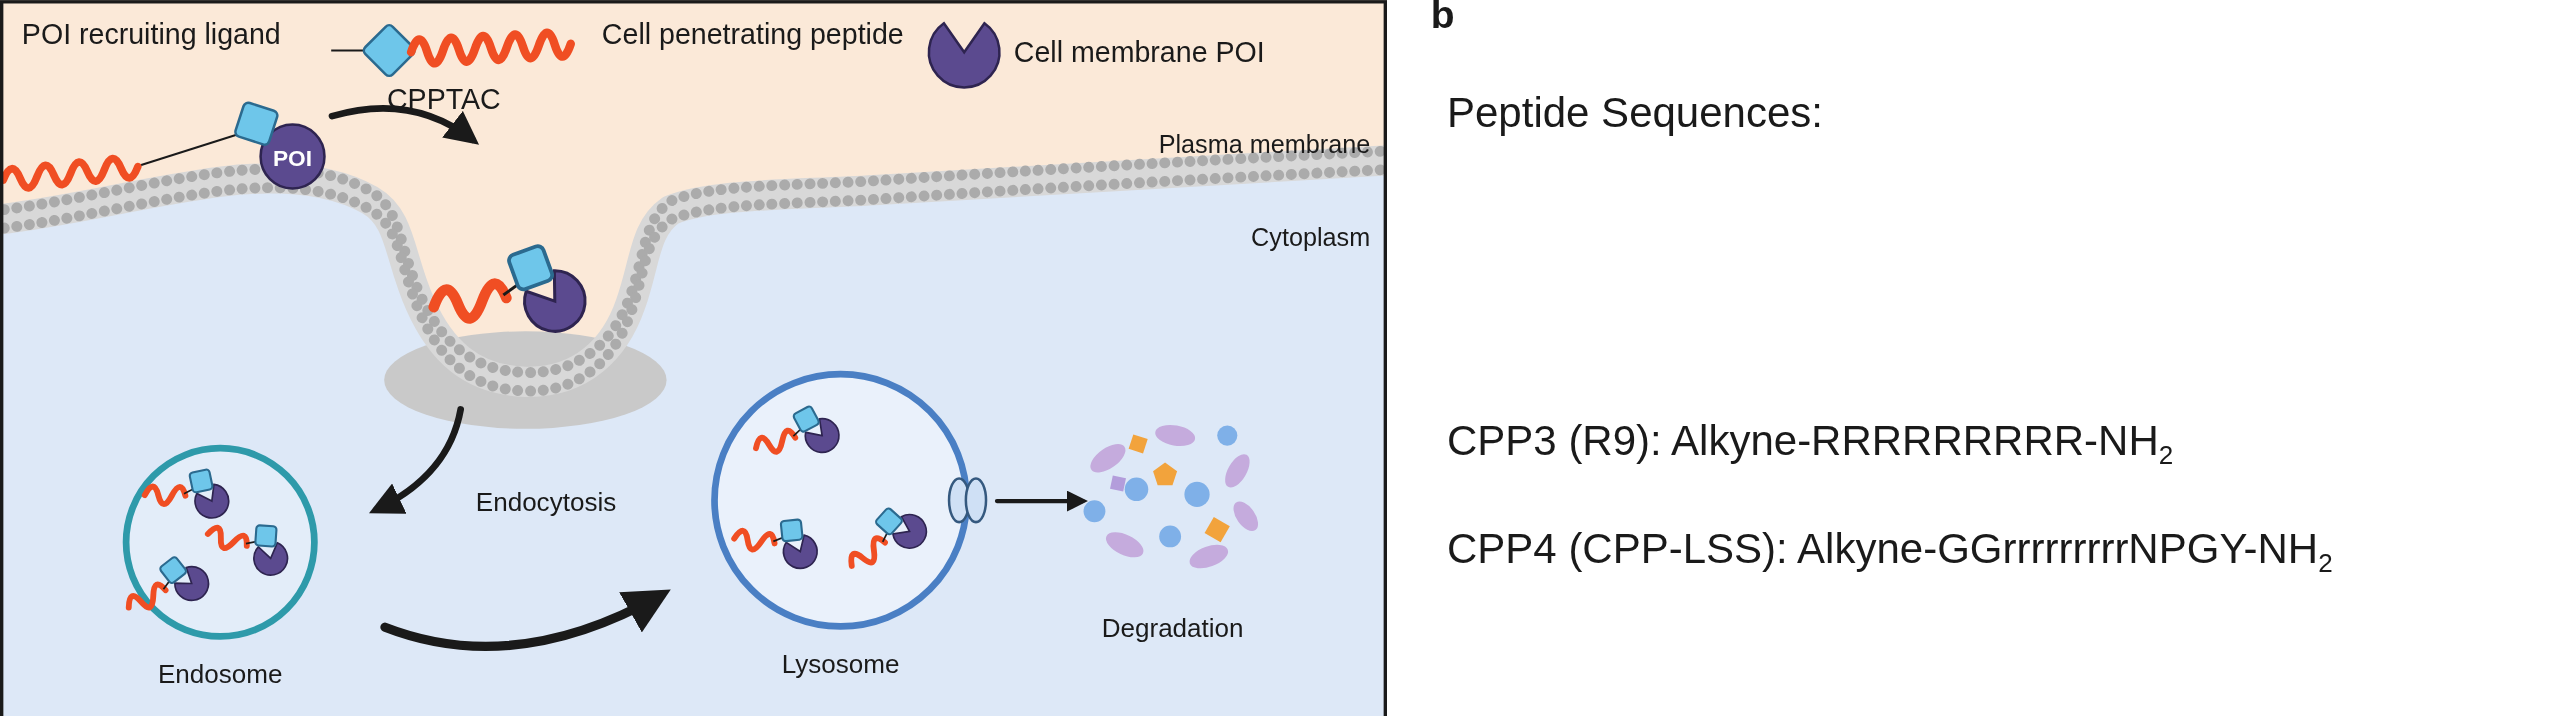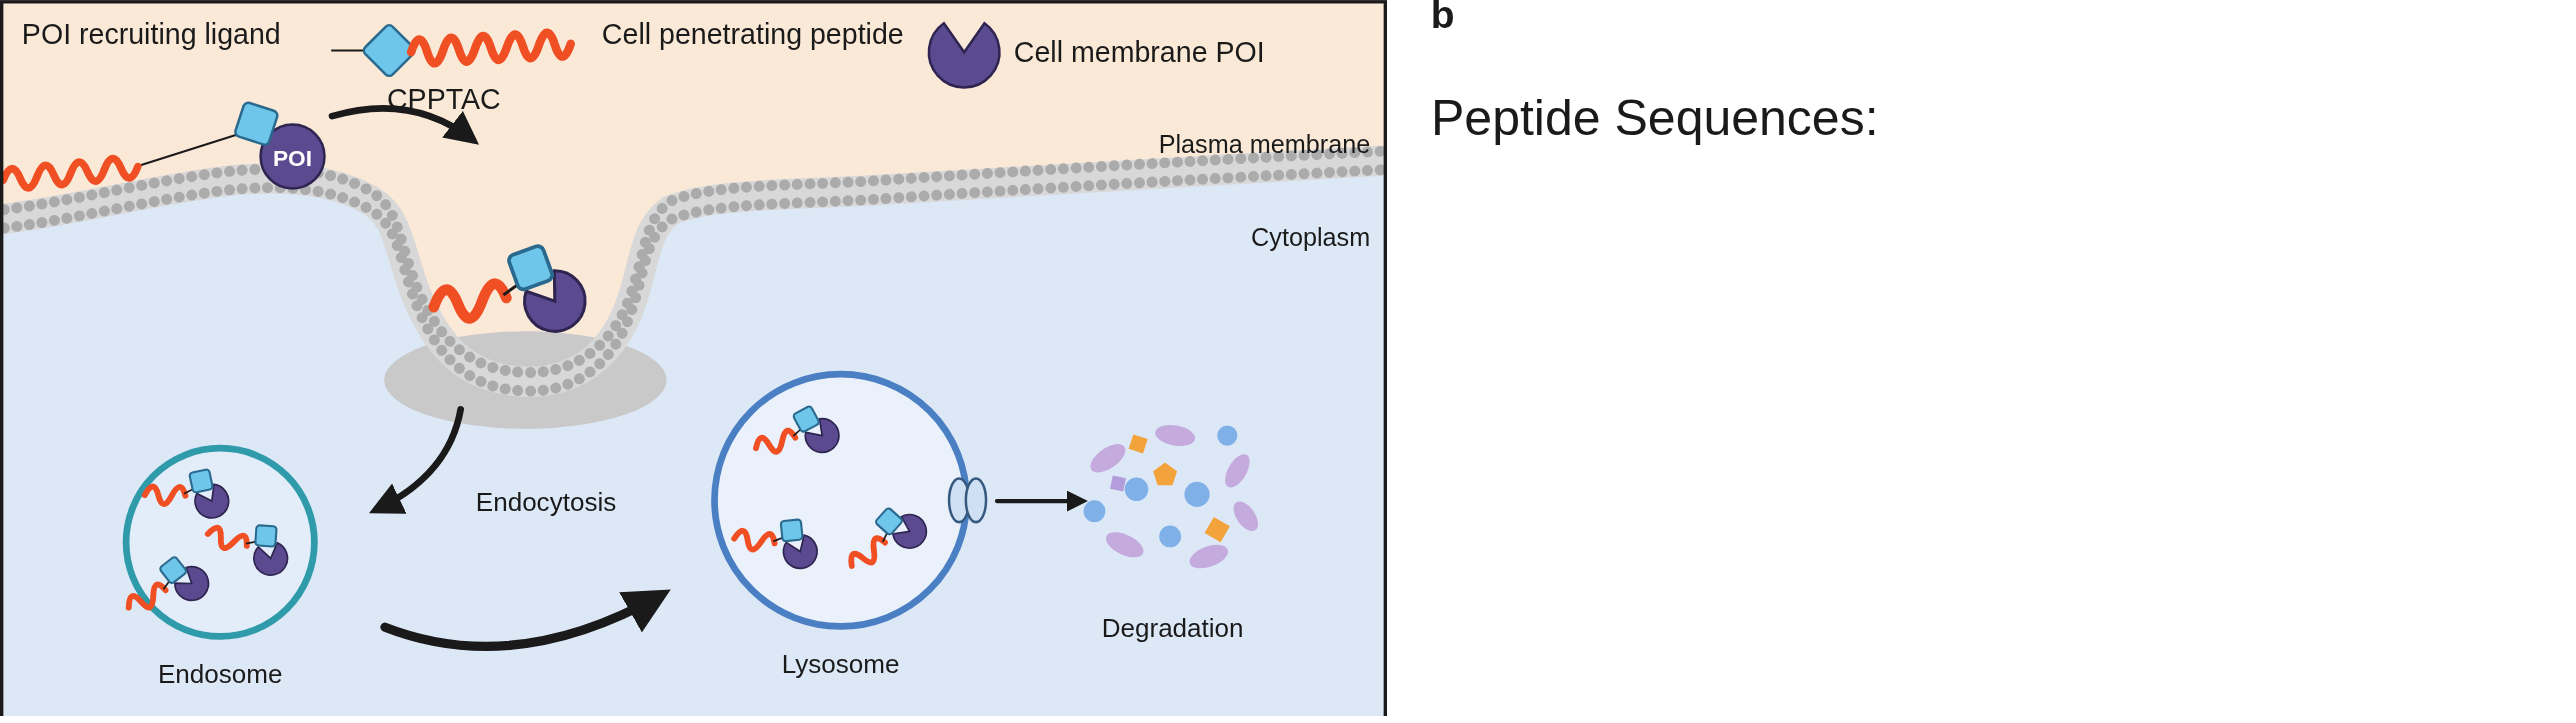--- a/index.html
+++ b/index.html
@@ -2,21 +2,21 @@
 <html style="font-size:13.5px"><head>
 <meta charset="utf-8">
 <style>
   html,body{margin:0;padding:0;background:#ffffff;}
   .stage{position:relative;width:2576px;height:716px;background:#ffffff;overflow:hidden;
          font-family:"Liberation Sans",sans-serif;color:#1a1a1a;}
   .diagram{position:absolute;left:0;top:0;}
   svg text{font-family:"Liberation Sans",sans-serif;fill:#1a1a1a;}
   .panelb{position:absolute;left:1429px;top:0;width:1143px;height:724px;}
   .ptag{position:absolute;left:1.7px;top:-6.7px;font-size:39px;font-weight:bold;}
-  .seq-line{position:absolute;left:2px;white-space:nowrap;font-size:50px;letter-spacing:0px;}
+  .seq-line{position:absolute;left:18px;white-space:nowrap;font-size:42px;letter-spacing:0px;}
   .seq-line sub{font-size:0.62em;}
 </style>
 </head>
 <body>
 
 <div class="stage">
 
   <svg class="diagram" width="1387" height="724" viewBox="0 0 1650 861">
     <defs>
       <marker id="arrow" markerWidth="5" markerHeight="5" viewBox="0 0 10 10" refX="7.5" refY="5" orient="auto-start-reverse" markerUnits="strokeWidth">
@@ -128,17 +128,23 @@
     <rect x="2" y="2" width="1646" height="857" fill="none" stroke="#1a1a1a" stroke-width="4"></rect>
   </svg>
 
   <div class="panelb">
     <div class="ptag">b</div>
 
     <div class="seq-line" style="top:89px">Peptide Sequences:</div>
 
 
 
+    <div class="seq-line" style="top:417px">
+      <span>CPP3 (R9): Alkyne-RRRRRRRRR-NH</span><sub>2</sub>
+    </div>
 
+    <div class="seq-line" style="top:525px">
+      <span>CPP4 (CPP-LSS): Alkyne-GGrrrrrrrrrNPGY-NH</span><sub>2</sub>
+    </div>
   </div>
 
 </div>
 
 
 </body></html>

